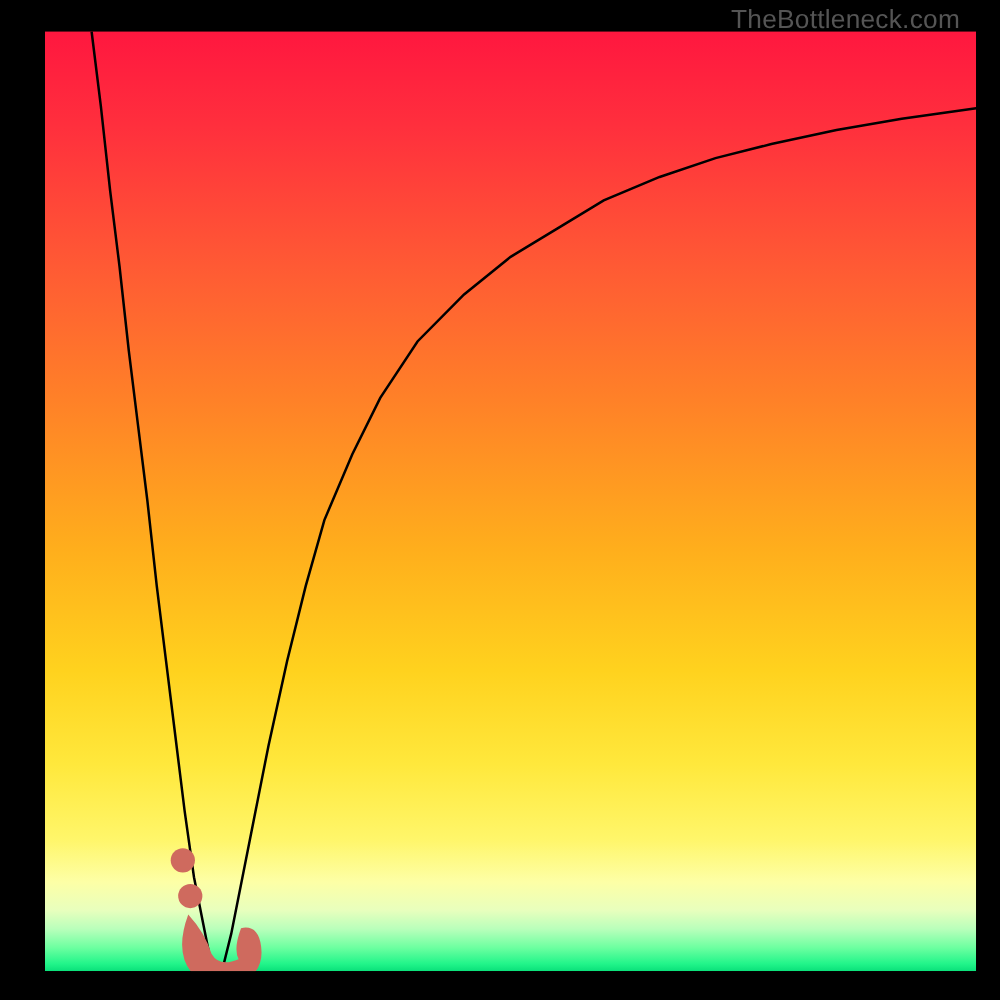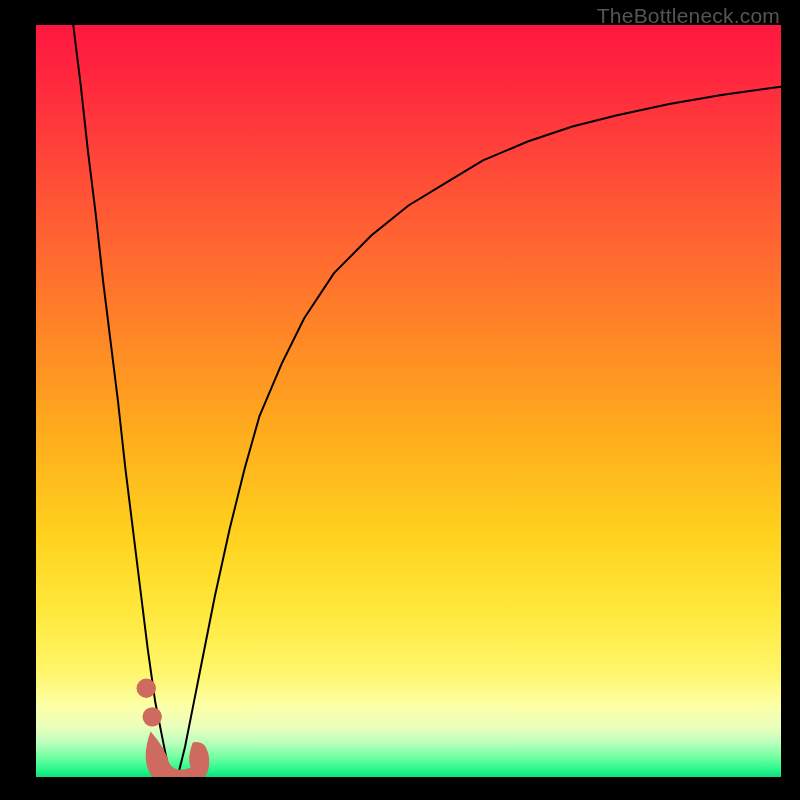--- a/index.html
+++ b/index.html
@@ -23,21 +23,21 @@
     position: absolute;
     left: 36px;
     top: 25px;
     width: 745px;
     height: 752px;
     overflow: hidden;
   }
   .watermark {
     position: absolute;
     top: 4px;
-    right: 20px;
+    right: 32px;
     color: #555;
     font-size: 21px;
     letter-spacing: 0.2px;
     font-weight: 400;
     user-select: none;
   }
   svg { display: block; }
 </style>
 </head>
 <body>

